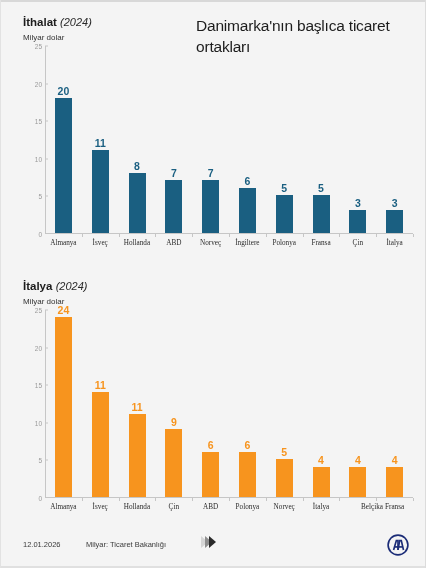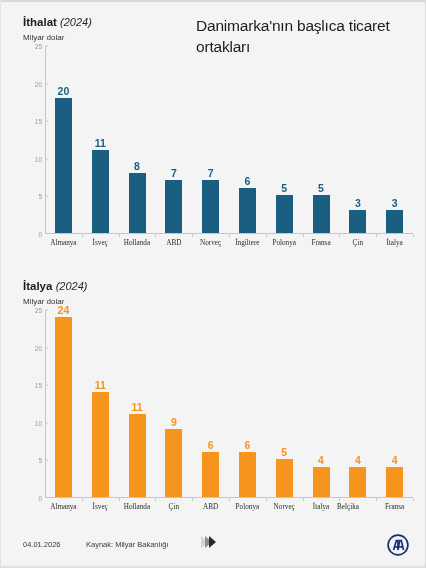--- a/index.html
+++ b/index.html
@@ -326,32 +326,32 @@
         <div class="bar bar-orange" style="left: 252.7px; height: 37.6px;"></div>
         <div class="bar-value val-orange" style="left: 261.2px; bottom: 39.6px;">5</div>
         <div class="cat-label" style="left: 261.2px; top: 193px;">Norveç</div>
         <div class="xtick-mark" style="left: 279.6px;"></div>
         <div class="bar bar-orange" style="left: 289.5px; height: 30.08px;"></div>
         <div class="bar-value val-orange" style="left: 298px; bottom: 32.08px;">4</div>
         <div class="cat-label" style="left: 298px; top: 193px;">İtalya</div>
         <div class="xtick-mark" style="left: 316.4px;"></div>
         <div class="bar bar-orange" style="left: 326.3px; height: 30.08px;"></div>
         <div class="bar-value val-orange" style="left: 334.8px; bottom: 32.08px;">4</div>
-        <div class="cat-label" style="left: 325px; top: 193px;">Belçika</div>
+        <div class="cat-label" style="left: 349px; top: 193px;">Belçika</div>
         <div class="xtick-mark" style="left: 353.2px;"></div>
         <div class="bar bar-orange" style="left: 363.1px; height: 30.08px;"></div>
         <div class="bar-value val-orange" style="left: 371.6px; bottom: 32.08px;">4</div>
         <div class="cat-label" style="left: 371.6px; top: 193px;">Fransa</div>
         <div class="xtick-mark" style="left: 390px;"></div>
       </div>
   </div>
 
   <div class="footer">
-    <div class="footer-date">04.01.2026</div>
-    <div class="footer-source">Kaynak: Milyar Bakanlığı</div>
+    <div class="footer-date">12.01.2026</div>
+    <div class="footer-source">Milyar: Ticaret Bakanlığı</div>
     <div class="chevrons">
       <span class="chev chev-1"></span>
       <span class="chev chev-2"></span>
       <span class="chev chev-3"></span>
     </div>
     <svg class="aa-logo" viewBox="0 0 40 40">
       <circle cx="20" cy="20" r="18" fill="none" stroke="#1b2c77" stroke-width="3"></circle>
       <path d="M12 29 L17 12 L20 12 L20 29" fill="none" stroke="#1b2c77" stroke-width="3"></path>
       <path d="M20 29 L23 12 L26 12 L30 29" fill="none" stroke="#1b2c77" stroke-width="3"></path>
       <rect x="13" y="22" width="15" height="3" fill="#1b2c77"></rect>

